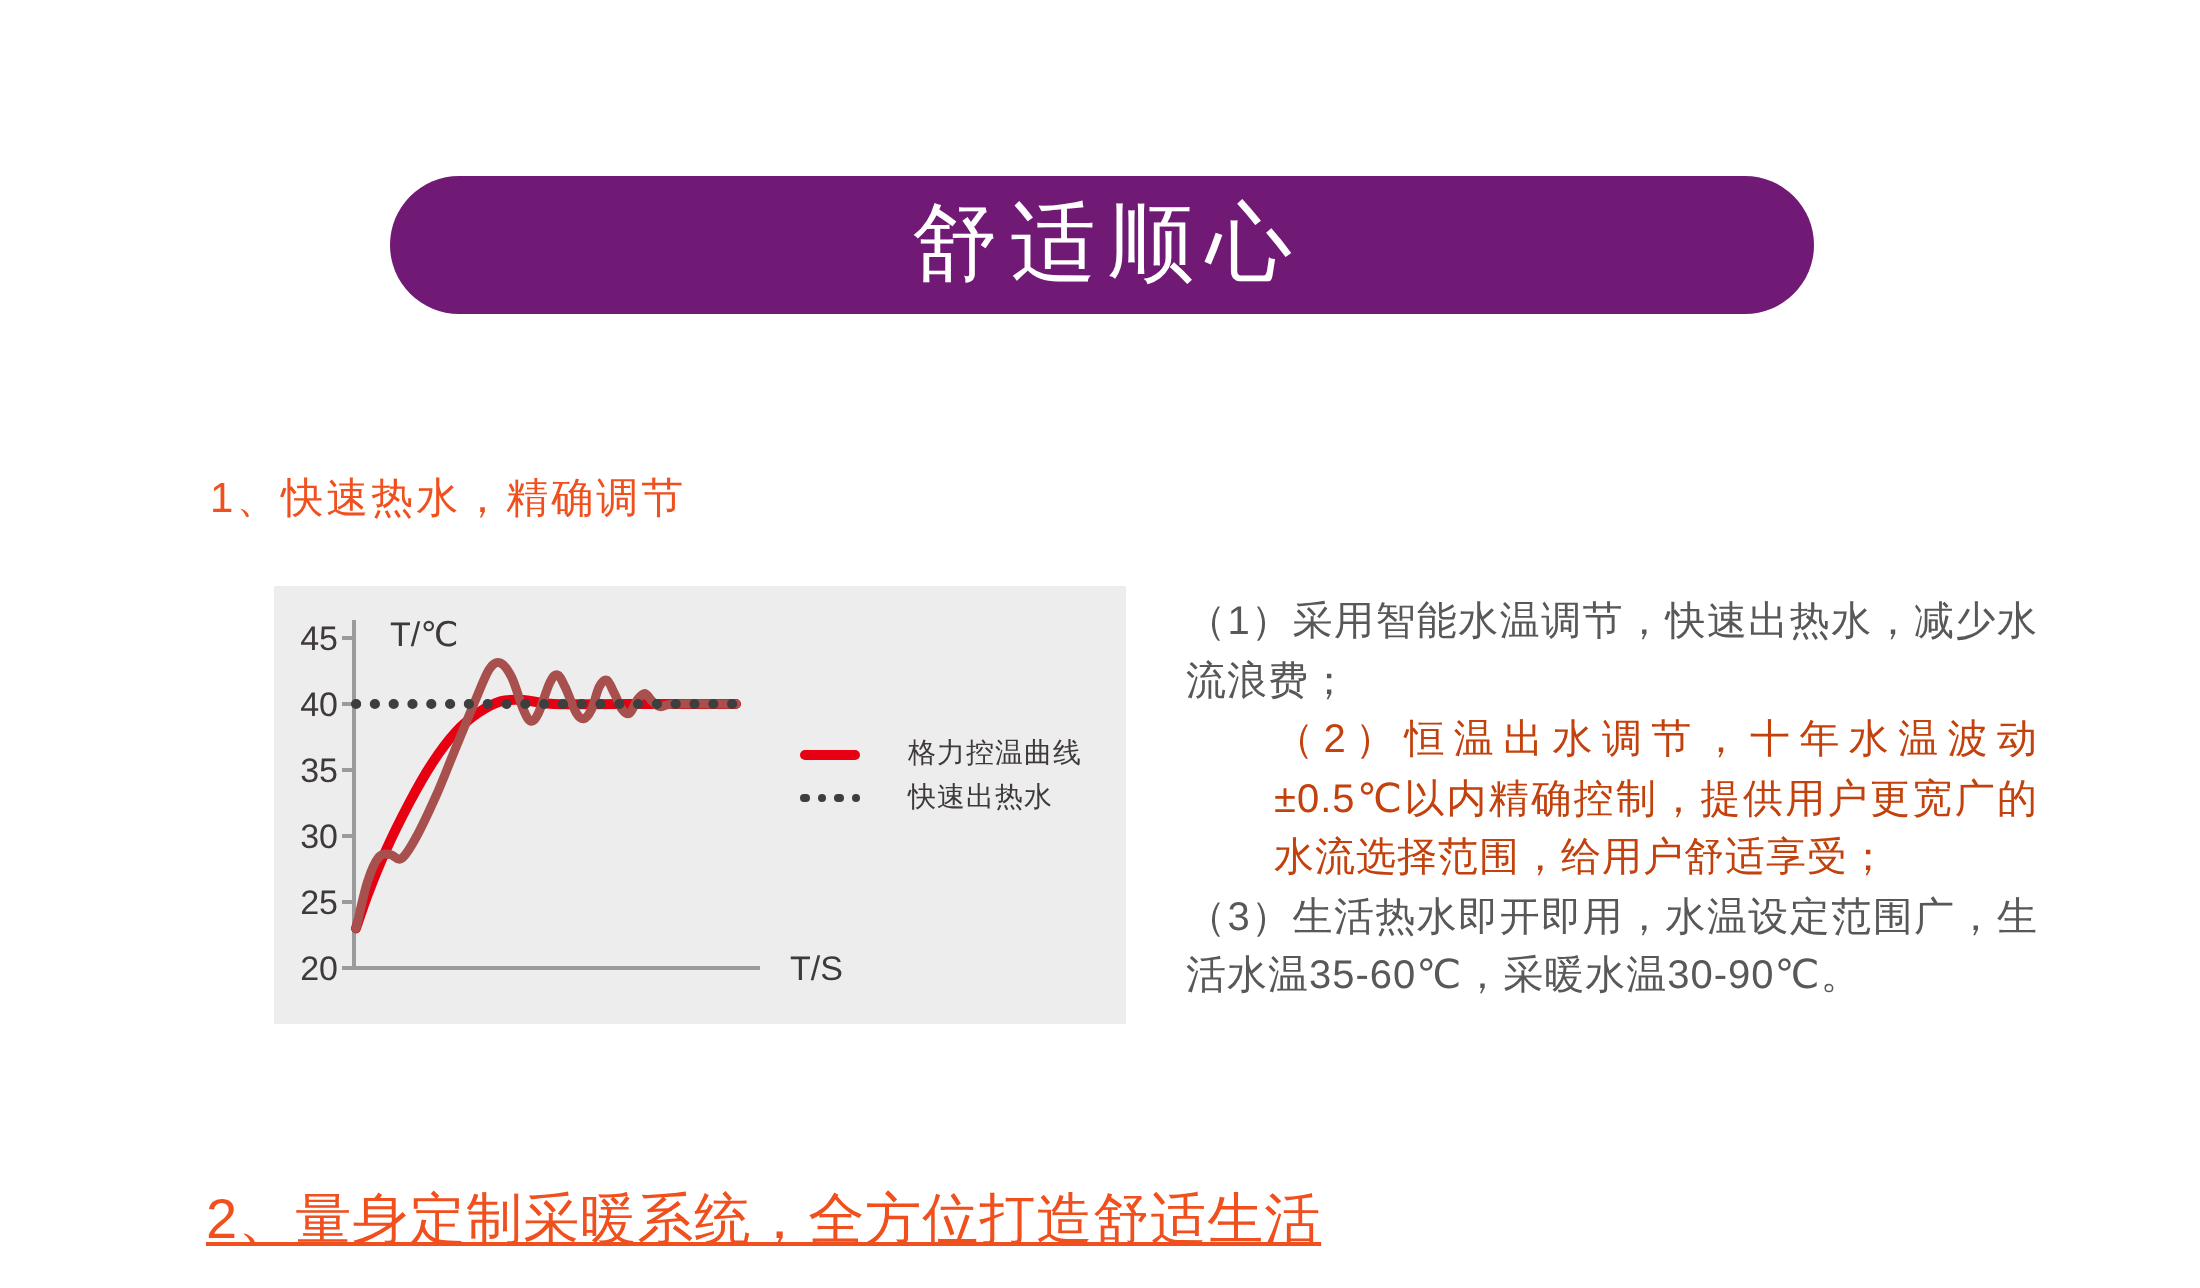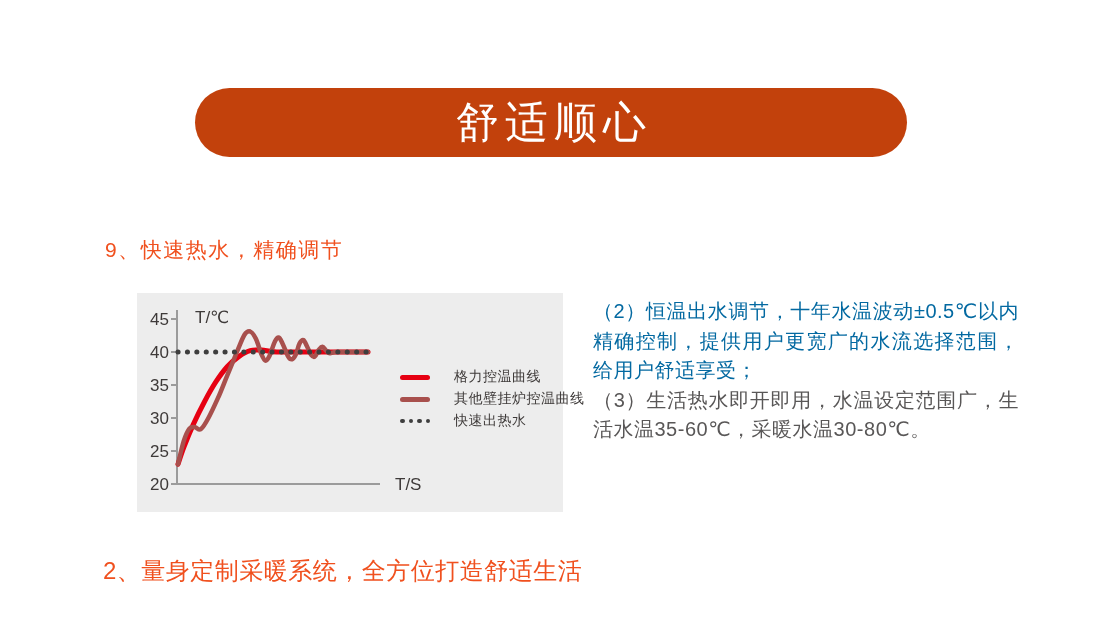--- a/index.html
+++ b/index.html
@@ -14,21 +14,21 @@
     display:flex;align-items:center;justify-content:center;
   }
   .banner-title{
     color:#ffffff;font-size:43px;letter-spacing:6px;line-height:1;
     padding-left:6px; 
   }
   .section-heading{
     position:absolute;color:#F0501E;font-weight:400;line-height:1.2;white-space:nowrap;
   }
   .section-heading.first{left:105px;top:237px;font-size:21px;letter-spacing:1.5px;}
-  .section-heading.second{left:103px;top:557px;font-size:24px;letter-spacing:0.5px;}
+  .section-heading.second{left:103px;top:593px;font-size:28px;letter-spacing:0.5px;text-decoration:underline;}
 
   .chart-panel{
     position:absolute;left:137px;top:293px;width:426px;height:219px;
     background:#EDEDED;
   }
   .chart-panel svg{position:absolute;left:0;top:0;}
   .chart-legend{position:absolute;left:263px;top:73px;}
   .legend-row{display:flex;align-items:center;height:22px;gap:24px;}
   .legend-swatch-line{width:30px;height:5px;border-radius:2.5px;flex:0 0 auto;}
   .legend-swatch-dots{width:30px;display:flex;justify-content:space-between;align-items:center;flex:0 0 auto;}
@@ -37,25 +37,25 @@
 
   .description{position:absolute;left:593px;top:297px;width:426px;}
   .description p{
     margin:0;font-size:20px;line-height:29.5px;color:#595757;
     text-align:justify;letter-spacing:0.5px;
   }
 </style>
 </head>
 <body>
 
-<div class="banner" style="background: #c2410c;">
+<div class="banner" style="background: #701a75;">
   <span class="banner-title">舒适顺心</span>
 </div>
 
-<div class="section-heading first" style="color: rgb(240, 80, 30);">9、快速热水，精确调节</div>
+<div class="section-heading first" style="color: rgb(240, 80, 30);">1、快速热水，精确调节</div>
 
 <div class="chart-panel" style="background: rgb(237, 237, 237);">
   <svg id="chart-svg" width="426" height="219" viewBox="0 0 426 219">
       <line x1="40" y1="17" x2="40" y2="191" stroke="#9B9B9B" stroke-width="2"></line>
       <line x1="34" y1="191" x2="243" y2="191" stroke="#9B9B9B" stroke-width="2"></line>
       <text x="32" y="197" text-anchor="end" font-size="17" fill="#3E3A39">20</text>
       <line x1="34" y1="158" x2="40" y2="158" stroke="#9B9B9B" stroke-width="2"></line>
       <text x="32" y="164" text-anchor="end" font-size="17" fill="#3E3A39">25</text>
       <line x1="34" y1="125" x2="40" y2="125" stroke="#9B9B9B" stroke-width="2"></line>
       <text x="32" y="131" text-anchor="end" font-size="17" fill="#3E3A39">30</text>
@@ -70,33 +70,30 @@
       <path d="M41.0,171.2C42.0,168.4 44.2,161.3 46.7,154.7C49.2,148.1 52.7,139.3 56.2,131.6C59.7,123.9 63.8,115.7 67.6,108.5C71.4,101.3 75.2,94.5 79.0,88.7C82.8,82.9 86.6,77.7 90.4,73.5C94.2,69.3 98.0,66.3 101.8,63.6C105.6,61.0 109.4,58.8 113.2,57.7C117.0,56.6 120.2,56.8 124.6,57.0C129.0,57.2 131.6,58.7 139.8,59.0C148.0,59.3 158.8,59.0 174.0,59.0C189.2,59.0 221.5,59.0 231.0,59.0" fill="none" stroke="#E60012" stroke-width="5" stroke-linecap="round" stroke-linejoin="round"></path>
       <path d="M41.0,171.2C42.0,167.3 44.8,154.0 46.7,148.1C48.6,142.2 50.5,137.9 52.4,135.6C54.3,133.3 56.2,134.1 58.1,134.2C60.0,134.4 61.6,137.8 63.8,136.2C66.0,134.7 68.6,130.2 71.4,125.0C74.3,119.8 77.7,112.3 80.9,105.2C84.1,98.1 87.2,89.8 90.4,82.1C93.6,74.4 97.1,65.7 99.9,59.0C102.8,52.3 105.3,45.3 107.5,41.8C109.7,38.4 111.3,37.9 113.2,38.5C115.1,39.2 117.0,42.0 118.9,45.8C120.8,49.7 123.0,58.0 124.6,61.6C126.2,65.3 127.1,67.2 128.4,67.6C129.7,67.9 130.6,66.8 132.2,63.6C133.8,60.4 136.3,51.6 137.9,48.4C139.5,45.2 140.4,44.1 141.7,44.5C143.0,44.8 143.9,47.2 145.5,50.4C147.1,53.6 149.6,61.0 151.2,63.6C152.8,66.3 153.7,66.6 155.0,66.3C156.3,65.9 157.5,64.3 158.8,61.6C160.1,59.0 161.3,52.8 162.6,50.4C163.9,48.0 165.1,46.6 166.4,47.1C167.7,47.7 168.9,51.3 170.2,53.7C171.5,56.1 172.7,60.0 174.0,61.6C175.3,63.3 176.5,64.4 177.8,63.6C179.1,62.9 180.3,58.7 181.6,57.0C182.9,55.4 184.1,53.6 185.4,53.7C186.7,53.8 187.9,56.6 189.2,57.7C190.5,58.8 191.1,60.1 193.0,60.3C194.9,60.5 194.3,59.2 200.6,59.0C206.9,58.8 225.9,59.0 231.0,59.0" fill="none" stroke="#A8504D" stroke-width="4.5" stroke-linecap="round" stroke-linejoin="round"></path>
       <line x1="41" y1="59" x2="231" y2="59" stroke="#3E3E3E" stroke-width="5" stroke-linecap="round" stroke-dasharray="0.1 9.3"></line>
     </svg>
   <div class="chart-legend" id="chart-legend">
       <div class="legend-row">
         <span class="legend-swatch-line" style="background: rgb(230, 0, 18);"></span>
         <span class="legend-label">格力控温曲线</span>
       </div>
       <div class="legend-row">
-        <span class="legend-swatch-line" style="background: rgb(168, 80, 77);"></span>
-        <span class="legend-label">其他壁挂炉控温曲线</span>
-      </div>
-      <div class="legend-row">
         <span class="legend-swatch-dots">
           <i style="background: rgb(62, 62, 62);"></i>
           <i style="background: rgb(62, 62, 62);"></i>
           <i style="background: rgb(62, 62, 62);"></i>
           <i style="background: rgb(62, 62, 62);"></i>
         </span>
         <span class="legend-label">快速出热水</span>
       </div>
     </div>
 </div>
 
 <div class="description">
-  <p style="color: #0369a1;">（2）恒温出水调节，十年水温波动±0.5℃以内精确控制，提供用户更宽广的水流选择范围，给用户舒适享受；</p>
-  <p style="color: rgb(89, 87, 87);">（3）生活热水即开即用，水温设定范围广，生活水温35-60℃，采暖水温30-80℃。</p>
+  <p style="color: rgb(89, 87, 87);">（1）采用智能水温调节，快速出热水，减少水流浪费；</p>
+  <p style="color: #c2410c; margin-left: 44px;">（2）恒温出水调节，十年水温波动±0.5℃以内精确控制，提供用户更宽广的水流选择范围，给用户舒适享受；</p>
+  <p style="color: rgb(89, 87, 87);">（3）生活热水即开即用，水温设定范围广，生活水温35-60℃，采暖水温30-90℃。</p>
 </div>
 
 <div class="section-heading second" style="color: rgb(240, 80, 30);">2、量身定制采暖系统，全方位打造舒适生活</div>
 
 </body></html>

